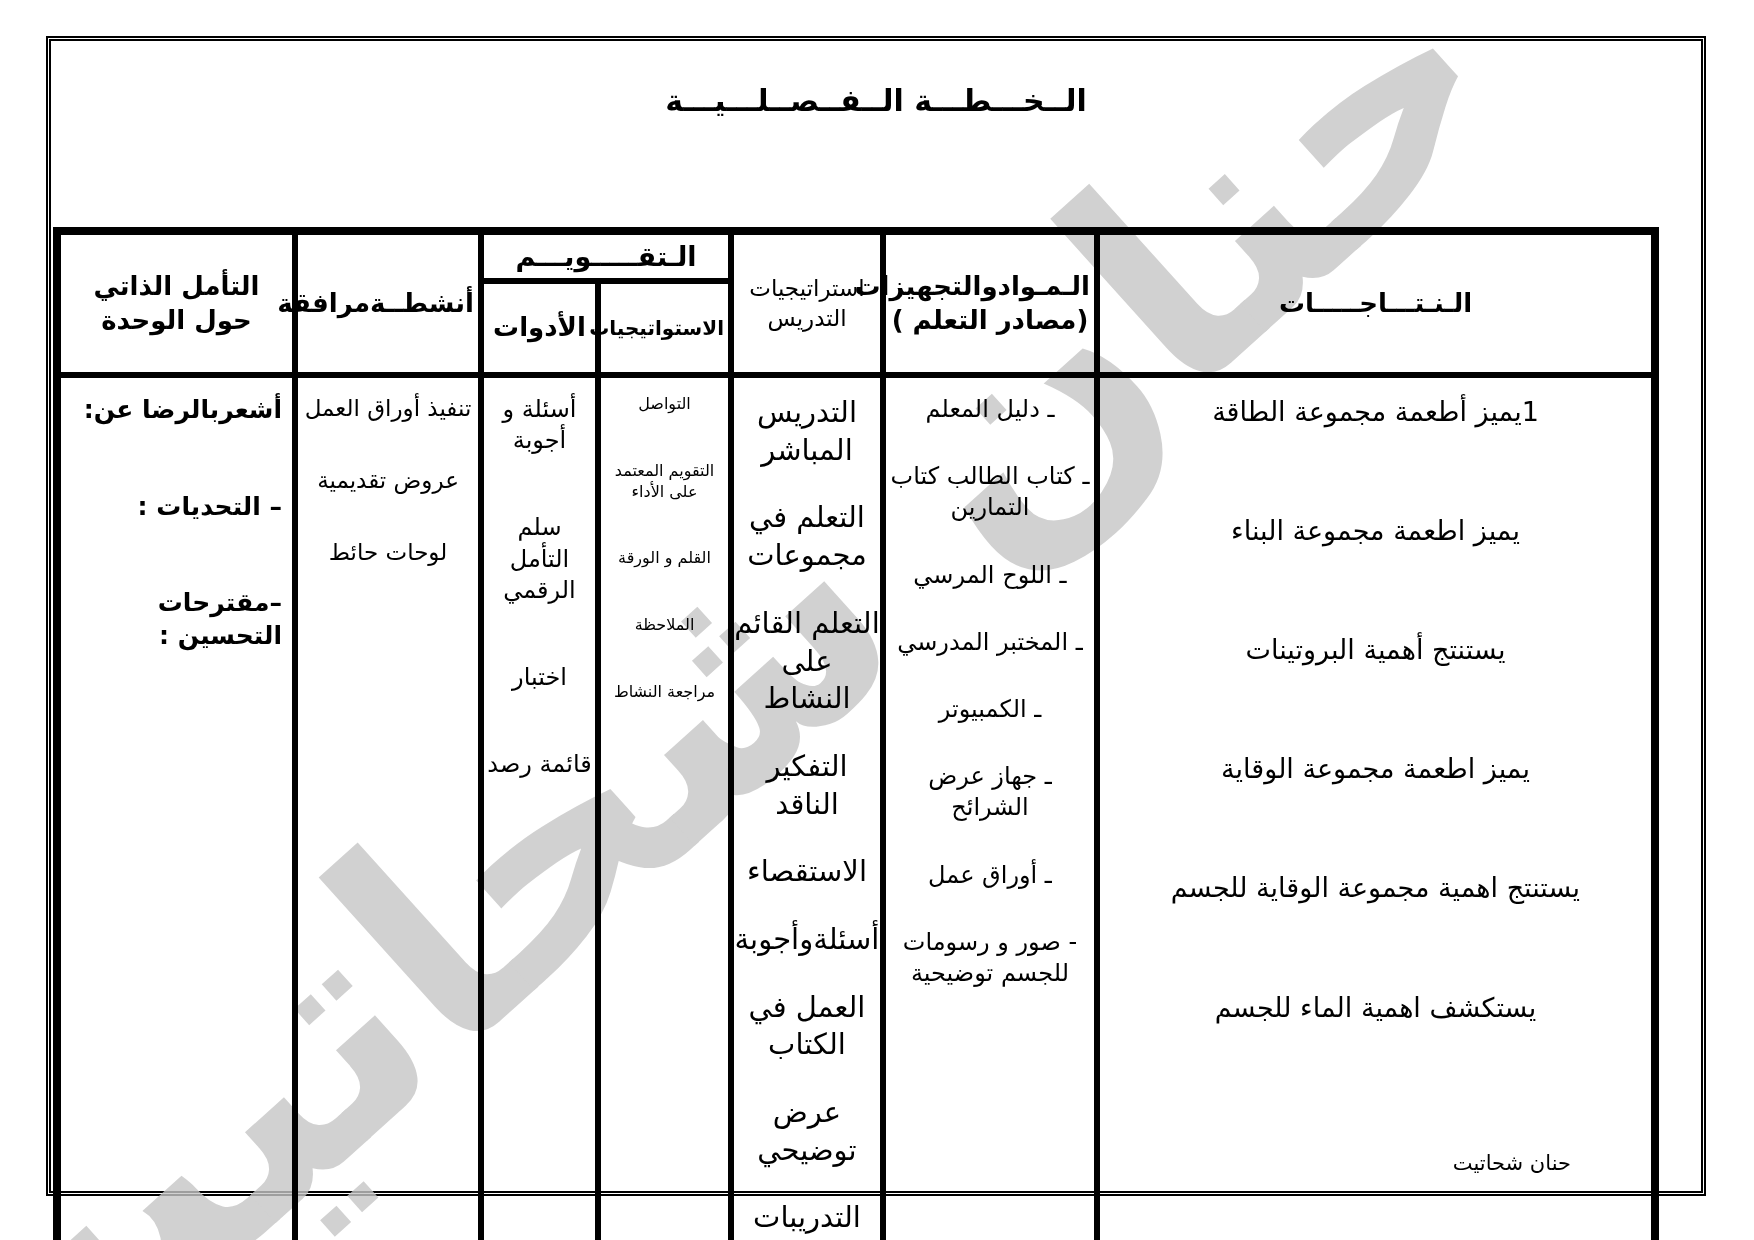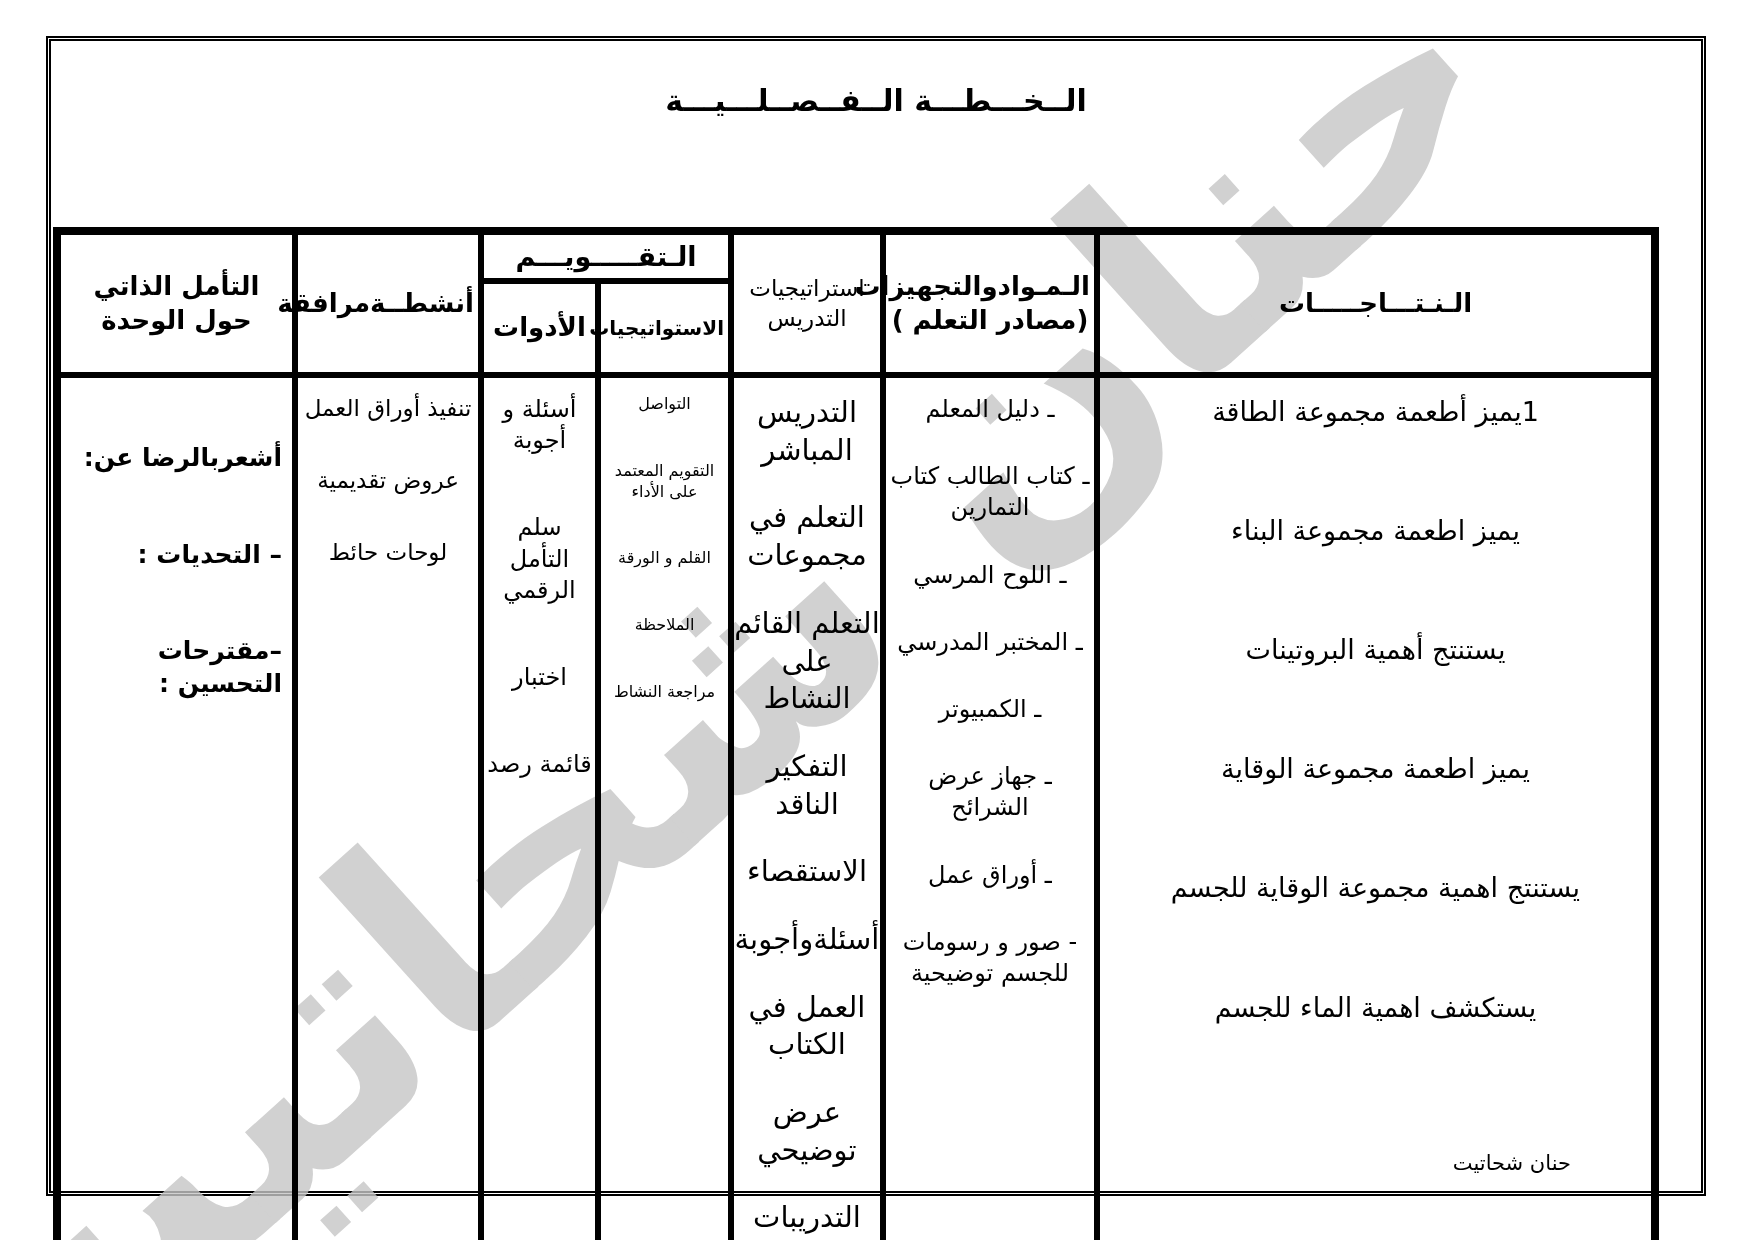--- a/index.html
+++ b/index.html
@@ -82,21 +82,21 @@
   .cell-strategies .item { font-size:29px; margin-bottom:30px; }
   .cell-evalstrat  .item { font-size:16px; margin-bottom:46px; }
   .cell-tools            { padding-top:118px; }
   .cell-tools      .item { font-size:24px; margin-bottom:56px; }
   .cell-activities       { padding-top:30px; }
   .cell-activities .item { font-size:23px; margin-bottom:42px; }
   .cell-reflection       { padding-top:18px; }
   .cell-reflection .item {
     font-size:25px; font-weight:bold;
     margin-bottom:64px;
-    text-align:right; padding-right:10px;margin-top:48px;
+    text-align:right; padding-right:10px;
   }
   .author-footer {
     position:absolute;
     bottom:16px; right:130px;
     font-size:21px;
     z-index:1;
   }
 </style>
 </head>
 <body>

